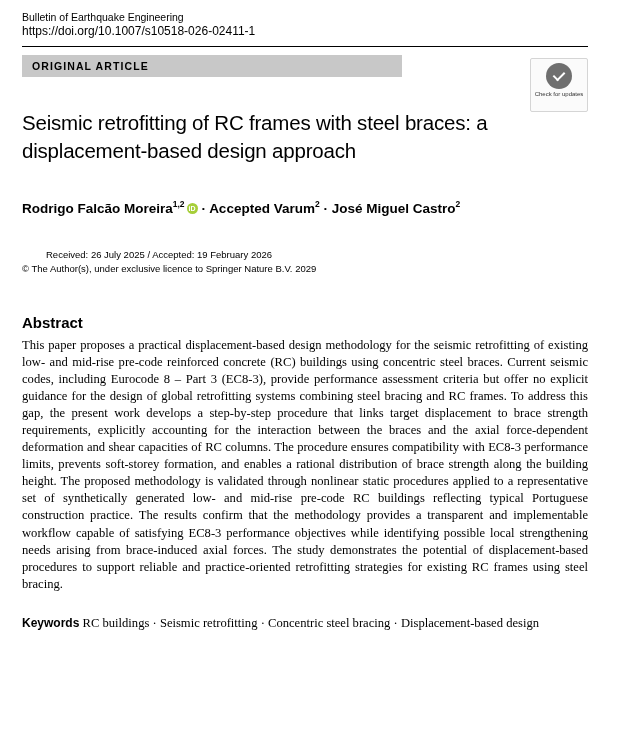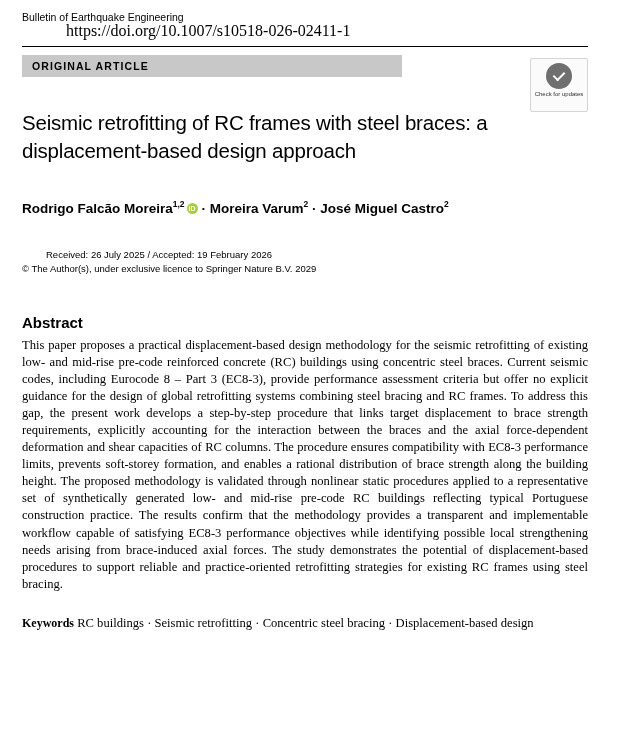--- a/index.html
+++ b/index.html
@@ -21,25 +21,24 @@
     box-sizing: border-box;
     padding: 10px 22px 0 22px;
   }
   .journal-line {
     font-family: "Liberation Sans", sans-serif;
     font-size: 10.5px;
     line-height: 14px;
     color: #000;
   }
   .doi-line {
-    font-family: Liberation Serif, serif;
-    font-size: 16px;
-    line-height: 14px;
-    color: #000;
-    margin-left: 44px;
+    font-family: Liberation Sans, sans-serif;
+    font-size: 12px;
+    line-height: 14px;
+    color: #000;
   }
   .rule {
     border: 0;
     border-top: 1px solid #000;
     margin: 8px 0 0 0;
     width: 100%;
   }
   .article-type-row {
     margin-top: 8px;
     display: flex;
@@ -171,21 +170,21 @@
     hyphens: auto;
   }
   .keywords {
     margin-top: 22px;
     font-family: "Liberation Serif", serif;
     font-size: 12.6px;
     line-height: 17.1px;
     text-align: justify;
   }
   .keywords .kw-label {
-    font-family: Liberation Serif, serif;
+    font-family: Liberation Sans, sans-serif;
     font-size: 12px;
     font-weight: bold;
   }
 </style>
 </head>
 <body>
 
 <div class="page">
 
   <div class="journal-line">Bulletin of Earthquake Engineering</div>
@@ -200,21 +199,21 @@
   <div class="crossmark">
     <div class="cm-circle"></div>
     <div class="cm-label">Check for updates</div>
   </div>
 
   <h1 class="title">Seismic retrofitting of RC frames with steel braces: a displacement-based design approach</h1>
 
   <div class="authors">
     <span>Rodrigo Falcão Moreira</span><sup>1,2</sup><span class="orcid"></span>
     <span class="sep">·</span>
-    <span>Moreira Varum</span><sup>2</sup>
+    <span>Accepted Varum</span><sup>2</sup>
     <span class="sep">·</span>
     <span>José Miguel Castro</span><sup>2</sup>
   </div>
 
   <div class="history">Received: 26 July 2025 / Accepted: 19 February 2026</div>
   <div class="copyright">© The Author(s), under exclusive licence to Springer Nature B.V. 2029</div>
 
   <h2 class="abstract-heading">Abstract</h2>
   <p class="abstract-body">This paper proposes a practical displacement-based design methodology for the seismic retrofitting of existing low- and mid-rise pre-code reinforced concrete (RC) buildings using concentric steel braces. Current seismic codes, including Eurocode 8 – Part 3 (EC8-3), provide performance assessment criteria but offer no explicit guidance for the design of global retrofitting systems combining steel bracing and RC frames. To address this gap, the present work develops a step-by-step procedure that links target displacement to brace strength requirements, explicitly accounting for the interaction between the braces and the axial force-dependent deformation and shear capacities of RC columns. The procedure ensures compatibility with EC8-3 performance limits, prevents soft-storey formation, and enables a rational distribution of brace strength along the building height. The proposed methodology is validated through nonlinear static procedures applied to a representative set of synthetically generated low- and mid-rise pre-code RC buildings reflecting typical Portuguese construction practice. The results confirm that the methodology provides a transparent and implementable workflow capable of satisfying EC8-3 performance objectives while identifying possible local strengthening needs arising from brace-induced axial forces. The study demonstrates the potential of displacement-based procedures to support reliable and practice-oriented retrofitting strategies for existing RC frames using steel bracing.</p>
 

